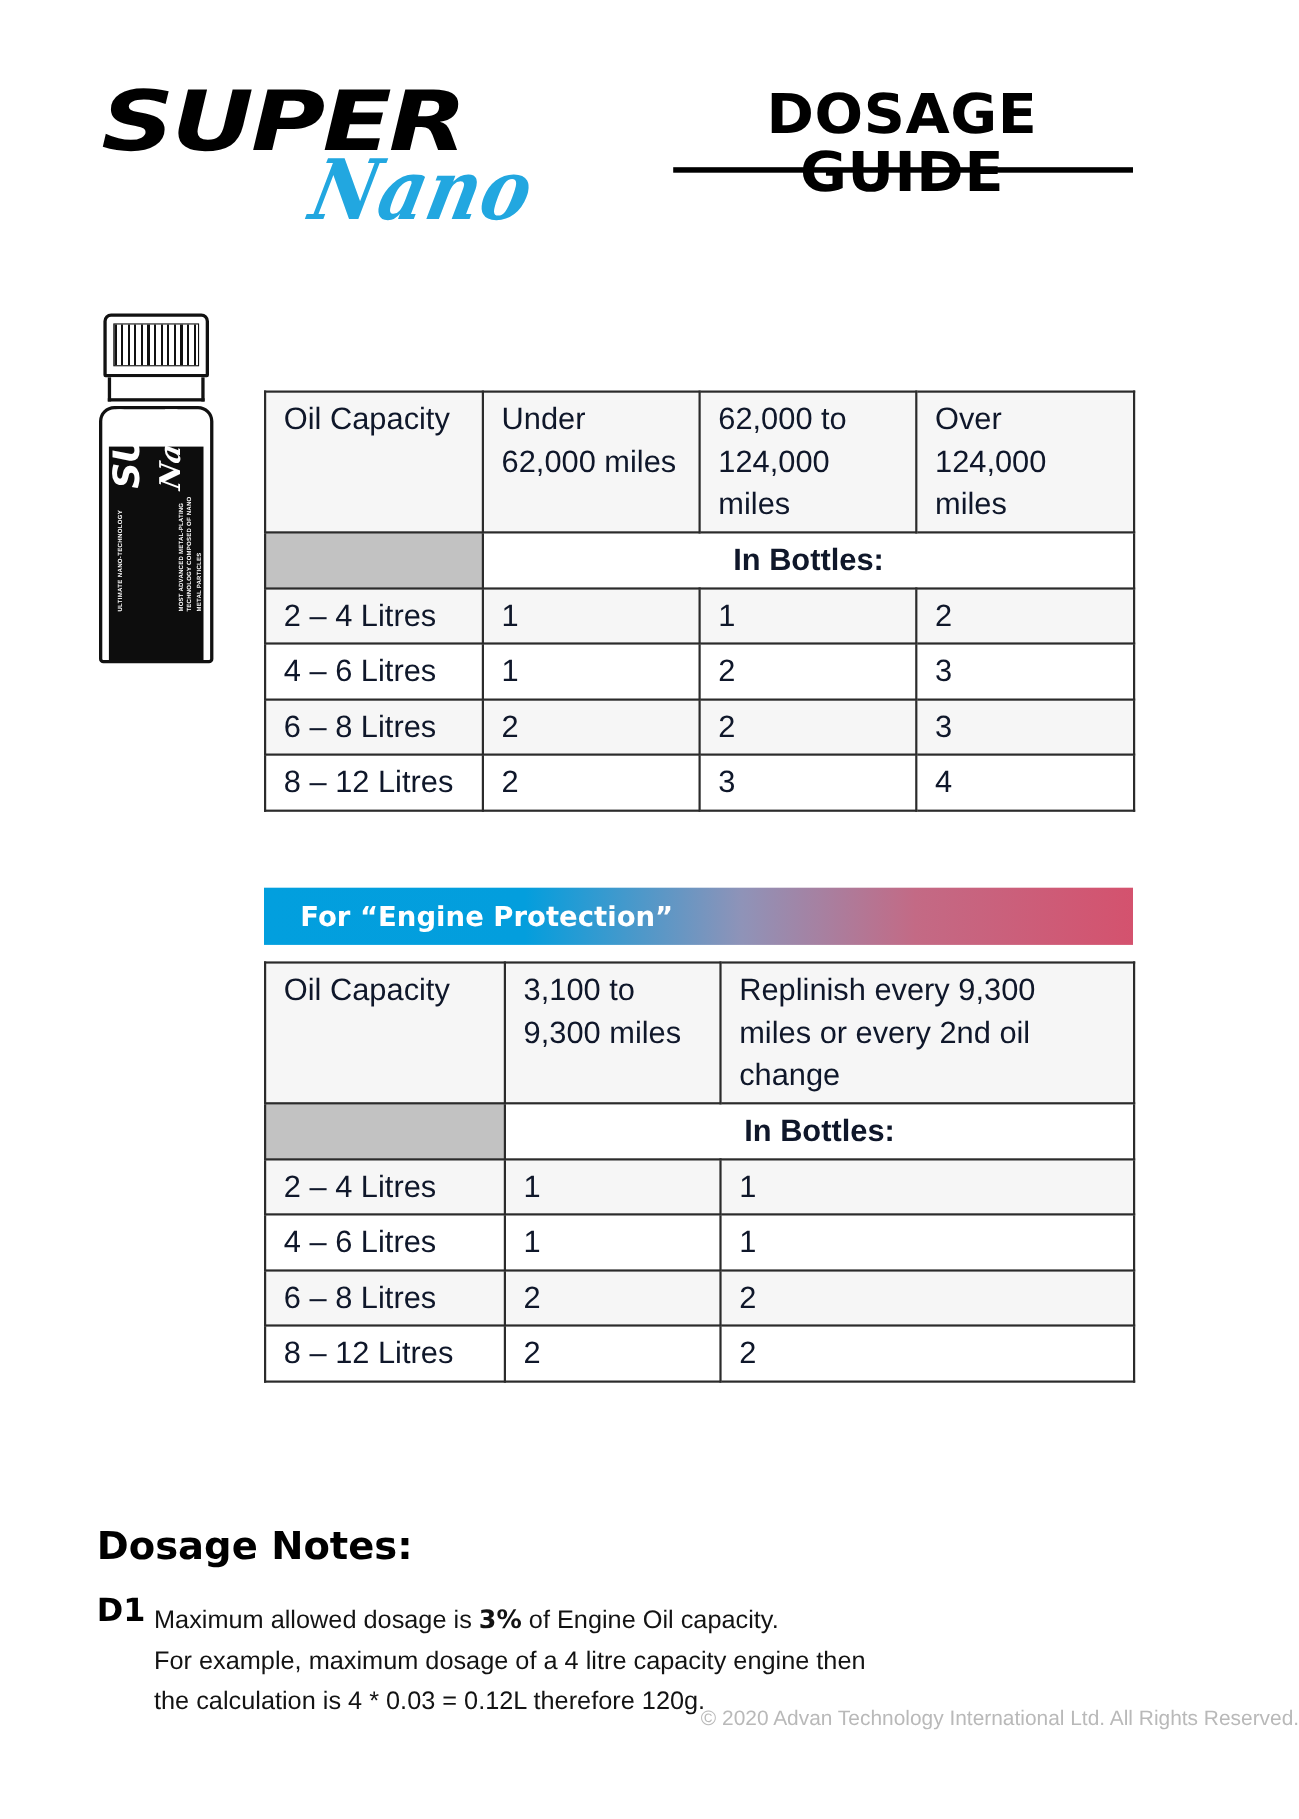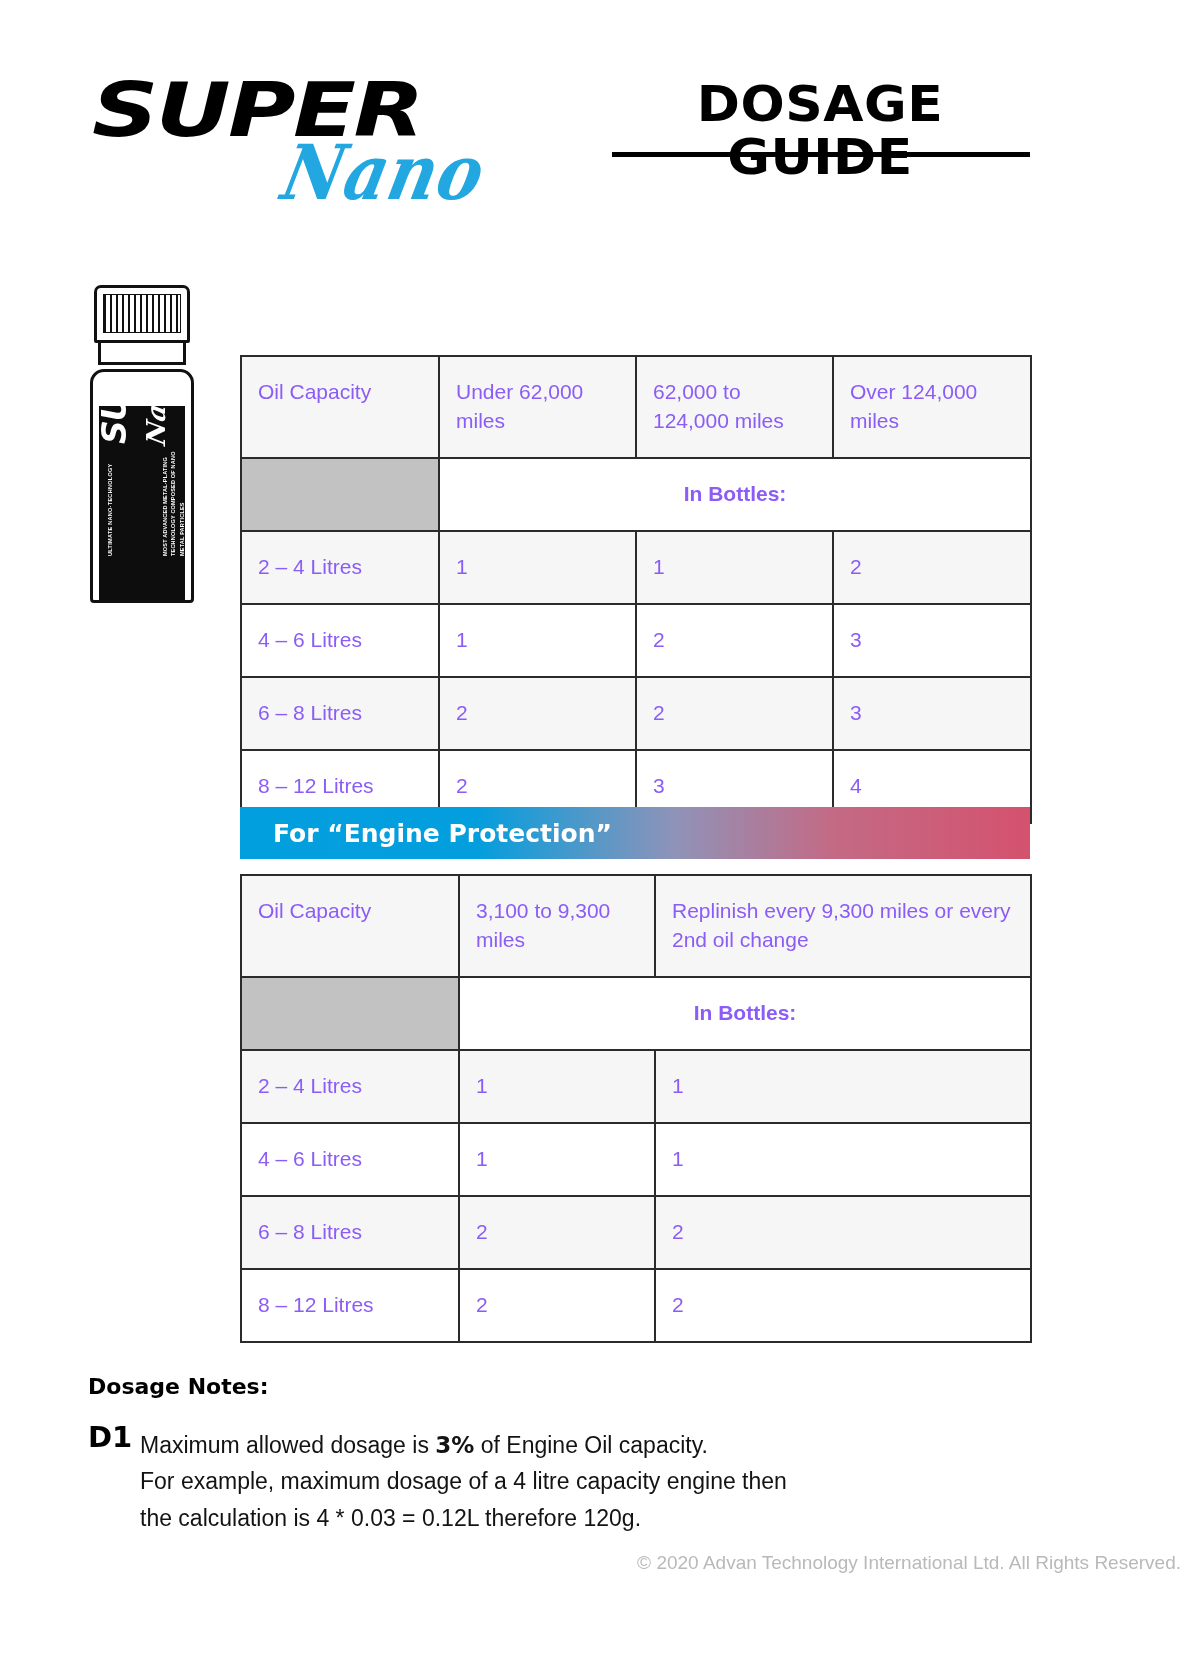--- a/index.html
+++ b/index.html
@@ -137,24 +137,24 @@
   table.dose{
     position:absolute;left:240px;width:790px;
     border-collapse:collapse;
     table-layout:fixed;
     background:#fff;
   }
   #table1{top:355px;}
   #table2{top:874px;}
   table.dose td{
     border:2px solid #2b2b2b;
-    padding:21px 16px;
-    font-family:"Liberation Sans", sans-serif;
-    font-size:21px;
-    color:#8b5cf6;
+    padding:5px 16px;
+    font-family:"Liberation Sans", sans-serif;
+    font-size:28px;
+    color:#0f172a;
     vertical-align:top;
     line-height:1.38;
     background:#fff;
   }
   table.dose tr.shade td{background:#f6f6f6;}
   td.head-cell{font-size:21px;}
   td.gray-block{
     background:#c2c2c2 !important;
     border-right:2px solid #2b2b2b;
     border-bottom:2px solid #2b2b2b;
@@ -169,22 +169,23 @@
     background:#fff !important;
     padding:10px 16px;
   }
   td.num{font-size:22px;}
   td.cap{white-space:nowrap;}
 
   
   .notes{position:absolute;left:88px;top:1374px;width:1000px;}
   .notes-title{
     font-family:"DejaVu Sans", sans-serif;
-    font-size:22px;font-weight:bold;color:#000;
+    font-size:35px;font-weight:bold;color:#000;
     margin-bottom:16px;
+    margin-top:12px;
   }
   .note-row{display:flex;align-items:flex-start;}
   .note-key{
     font-family:"DejaVu Sans", sans-serif;
     font-size:29px;font-weight:bold;color:#000;
     min-width:52px;
     line-height:1.55;
   }
   .note-body{
     font-family:"Liberation Sans", sans-serif;

